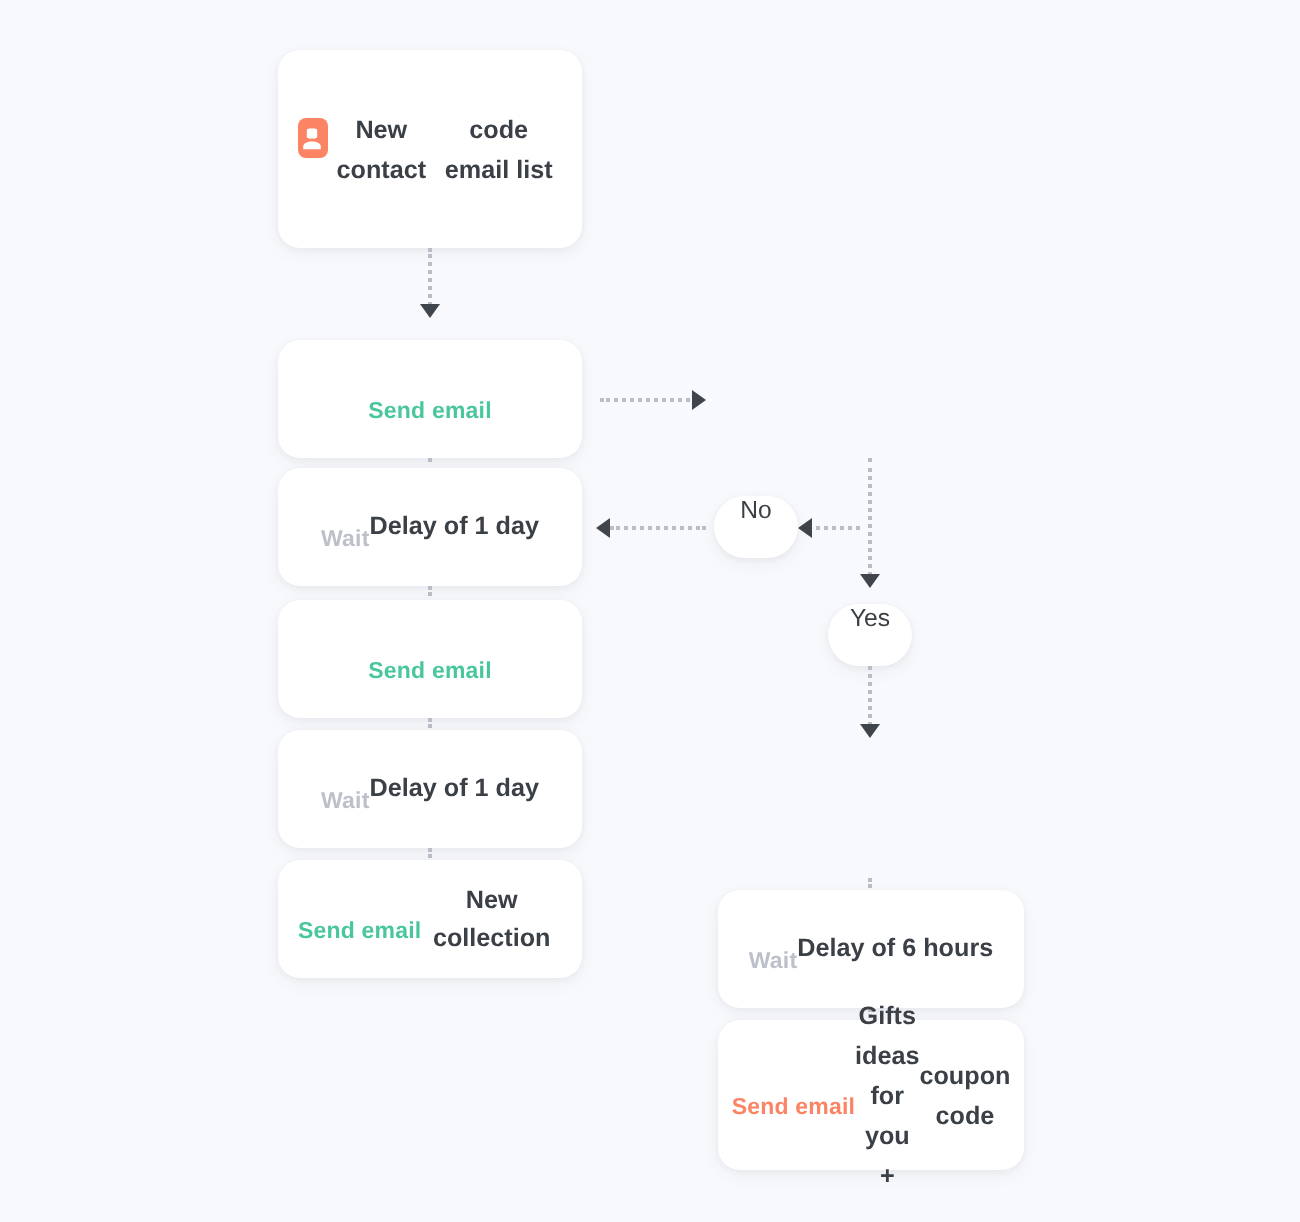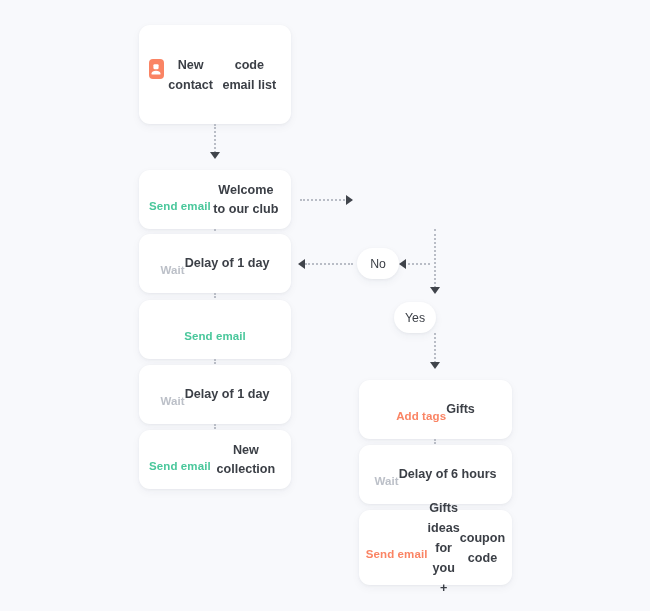--- a/index.html
+++ b/index.html
@@ -68,21 +68,20 @@
   .trigger .icon-box svg { display: block; }
 
   
   .pill {
     position: absolute;
     background: #ffffff;
     border-radius: 999px;
     box-shadow: 0 1px 3px rgba(40, 50, 80, 0.055),
                 0 3px 9px rgba(40, 50, 80, 0.05);
     display: flex;
-    align-items: center;
     justify-content: center;
     font-size: 12.3px;
     color: #3b3f46;
     box-sizing: border-box;
   }
 
   
   .conn-v {
     position: absolute;
     width: 0;
@@ -128,21 +127,20 @@
     </span>
     <div class="node-title two-line">New contact</div>
     <div class="node-title two-line">code email list</div>
   </div>
 
   <div class="conn-v" style="left:214px; top:124px; height:33px;"></div>
   <div class="arrow arrow-down" style="left:210px; top:152px;"></div>
 
   <div class="node" style="left:139px; top:170px; width:152px; height:59px;">
     <div class="node-kind kind-email">Send email</div>
-    <div class="node-title">Welcome to our club</div>
   </div>
 
   <div class="conn-v" style="left:214px; top:229px; height:15px;"></div>
 
   <div class="node" style="left:139px; top:234px; width:152px; height:59px;">
     <div class="node-kind kind-wait">Wait</div>
     <div class="node-title">Delay of 1 day</div>
   </div>
 
   <div class="conn-v" style="left:214px; top:293px; height:13px;"></div>
@@ -175,31 +173,27 @@
   <div class="conn-h" style="left:404px; top:263px; width:26px;"></div>
   <div class="arrow arrow-left" style="left:399px; top:259px;"></div>
 
   <div class="pill" style="left:357px; top:248px; width:42px; height:31px;">
     <span>No</span>
   </div>
 
   <div class="conn-h" style="left:305px; top:263px; width:48px;"></div>
   <div class="arrow arrow-left" style="left:298px; top:259px;"></div>
 
-  <div class="pill" style="left:394px; top:302px; width:42px; height:31px;">
+  <div class="pill" style="left:414px; top:302px; width:42px; height:31px;">
     <span>Yes</span>
   </div>
 
   <div class="conn-v" style="left:434px; top:333px; height:34px;"></div>
   <div class="arrow arrow-down" style="left:430px; top:362px;"></div>
 
-  <div class="node" style="left:359px; top:380px; width:153px; height:59px;">
-    <div class="node-kind kind-tags">Add tags</div>
-    <div class="node-title">Gifts</div>
-  </div>
 
   <div class="conn-v" style="left:434px; top:439px; height:13px;"></div>
 
   <div class="node" style="left:359px; top:445px; width:153px; height:59px;">
     <div class="node-kind kind-wait">Wait</div>
     <div class="node-title">Delay of 6 hours</div>
   </div>
 
   <div class="conn-v" style="left:434px; top:504px; height:13px;"></div>
 

